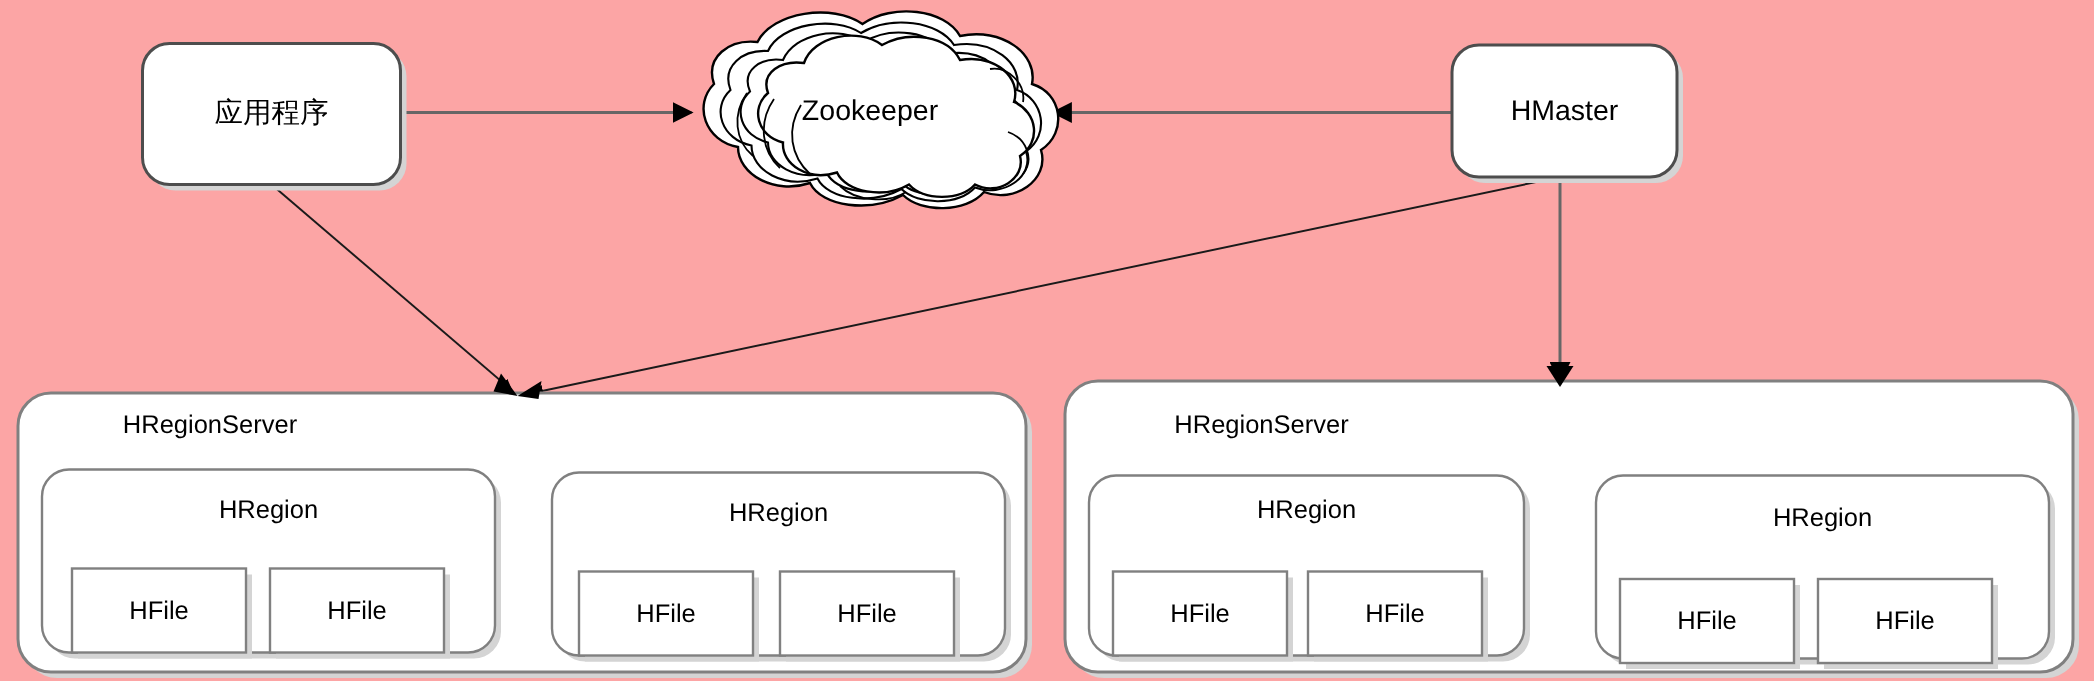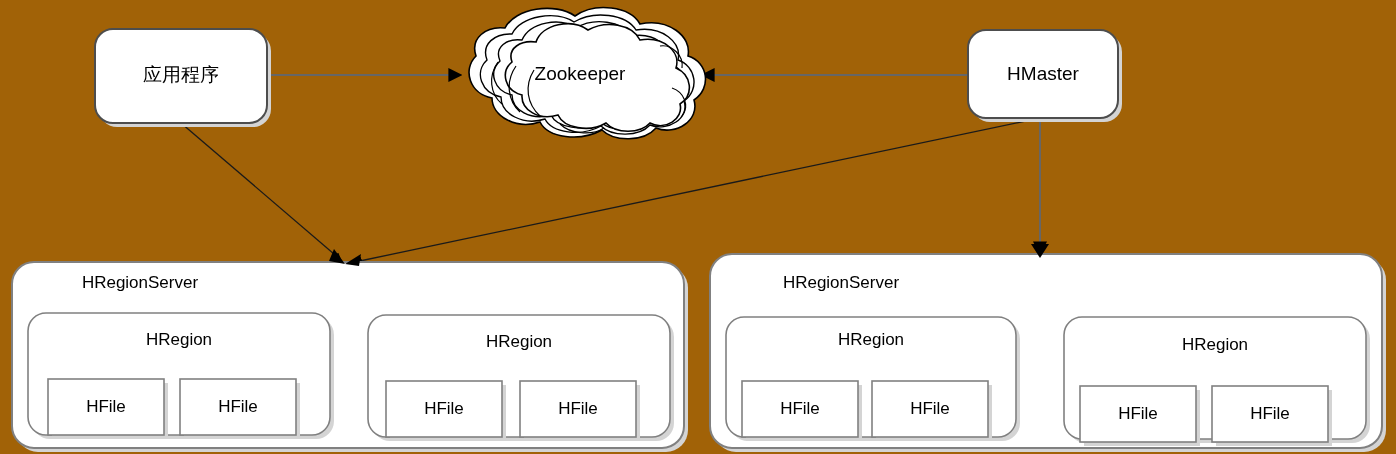--- a/index.html
+++ b/index.html
@@ -7,21 +7,21 @@
     padding: 0;
     background: #ffffff;
   }
   body {
     font-family: "Liberation Sans", "DejaVu Sans", sans-serif;
   }
   #stage {
     position: relative;
     width: 1396px;
     height: 454px;
-    background: #a16207;
+    background: #fca5a5;
     overflow: hidden;
   }
   #diagram-svg {
     position: absolute;
     left: 0;
     top: 0;
     width: 1396px;
     height: 454px;
   }
   .node-text {

